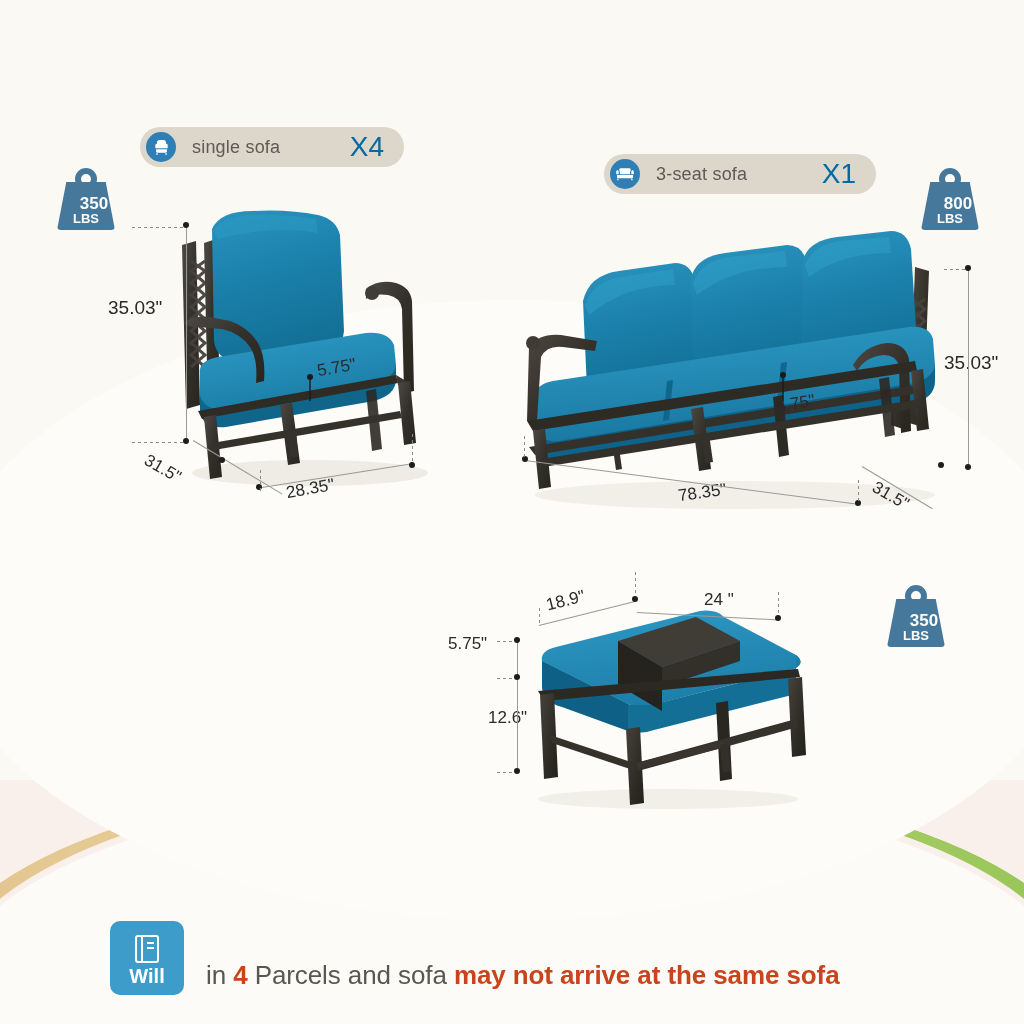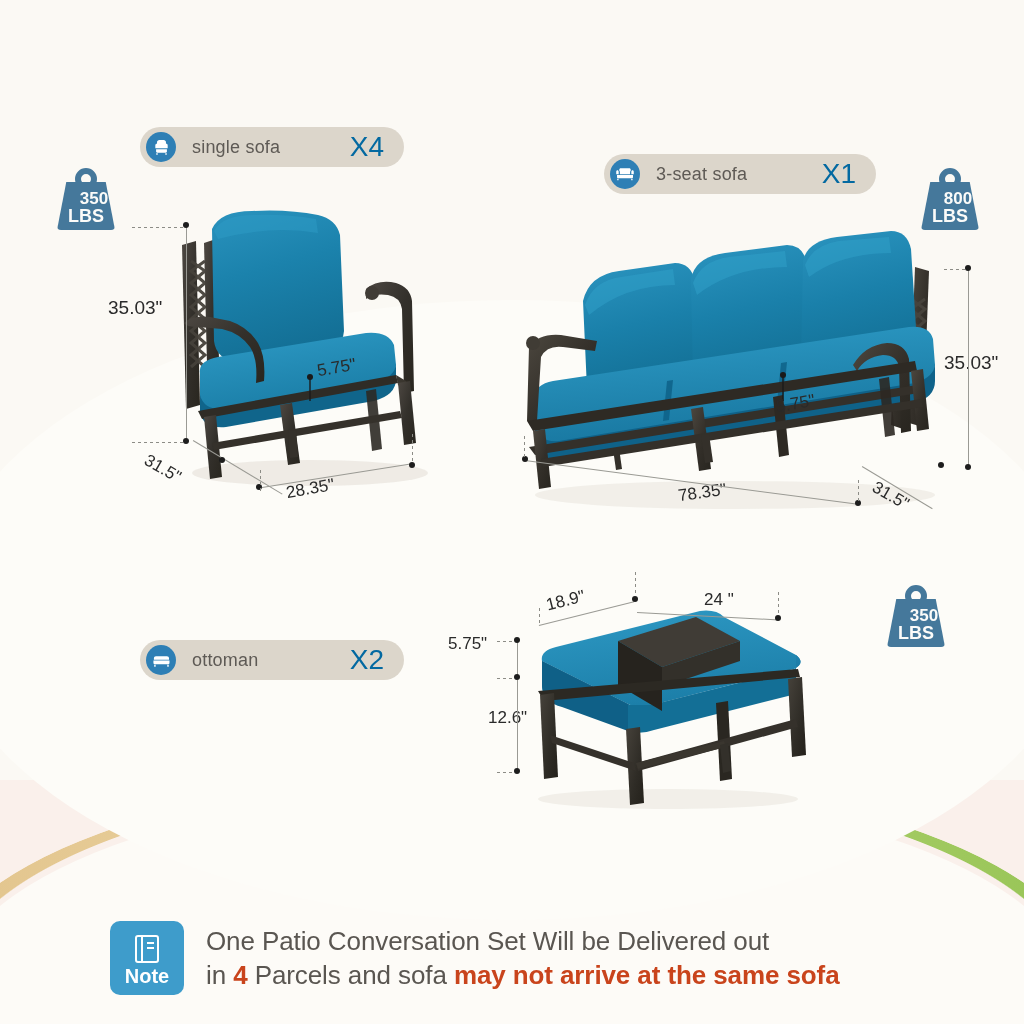--- a/index.html
+++ b/index.html
@@ -120,21 +120,21 @@
     position:absolute; bottom:0; left:0; width:58px; height:48px;
     background:#45789B;
     clip-path: polygon(16% 0%, 84% 0%, 100% 100%, 0% 100%);
     border-radius:4px;
   }
   .weight .txt{
     position:relative; z-index:2; text-align:center;
     line-height:0.96; padding-bottom:5px;
   }
   .weight .num{ display:block; font-size:17px; font-weight:bold;margin-left:16px; }
-  .weight .unit{ display:block; font-size:18px; font-weight:bold; }
+  .weight .unit{ display:block; font-size:13px; font-weight:bold; }
 
   #w-single { left:57px;  top:168px; }
   #w-3seat  { left:921px; top:168px; }
   #w-ottoman{ left:887px; top:585px; }
 
   
   .prod{ position:absolute; }
 
   
   #chair{ left:160px; top:205px; width:290px; height:285px; }
@@ -205,29 +205,20 @@
   <div class="pill" id="pill-3seat">
     <span class="pill-icon">
       <svg width="20" height="15" viewBox="0 0 26 18">
         <path fill="#fff" d="M1.6 5.5c0-1.2.7-1.9 1.6-1.9s1.6.7 1.6 1.9v3.2H1.6V5.5zm19.6 0c0-1.2.7-1.9 1.6-1.9s1.6.7 1.6 1.9v3.2h-3.2V5.5zM5.6 2.6C5.6 1.5 6.4.8 7.4.8h11.2c1 0 1.8.7 1.8 1.8v1.6c-.5.4-.8 1-.8 1.8v2.7H6.4V6c0-.8-.3-1.4-.8-1.8V2.6zM2.6 9.6h20.8v3c0 .7-.5 1.2-1.2 1.2H3.8c-.7 0-1.2-.5-1.2-1.2v-3zm.3 4.9h1.7v2.1H2.9v-2.1zm18.2 0h1.7v2.1h-1.7v-2.1zM7.6 3.4h3.1v4.6H7.6V3.4zm4.1 0h3.1v4.6h-3.1V3.4zm4.1 0h3.1v4.6h-3.1V3.4z"></path>
       </svg>
     </span>
     <span class="pill-text">3-seat sofa</span>
     <span class="pill-qty">X1</span>
   </div>
 
-  <div class="pill" id="pill-ottoman">
-    <span class="pill-icon">
-      <svg width="19" height="15" viewBox="0 0 24 18">
-        <path fill="#fff" d="M2.4 6.3c0-1.6 1.1-2.7 2.6-2.7h13.9c1.5 0 2.6 1.1 2.6 2.7v1.6H2.4V6.3zM1.8 8.9h20.3v3.4c0 .8-.6 1.4-1.4 1.4H3.2c-.8 0-1.4-.6-1.4-1.4V8.9zm1 5.5h1.8v2.4H2.8v-2.4zm16.5 0h1.8v2.4h-1.8v-2.4z"></path>
-      </svg>
-    </span>
-    <span class="pill-text">ottoman</span>
-    <span class="pill-qty">X2</span>
-  </div>
 
   <div class="weight" id="w-single">
     <div class="hook"></div>
     <div class="body"></div>
     <div class="txt">
       <span class="num">350</span>
       <span class="unit">LBS</span>
     </div>
   </div>
 
@@ -478,21 +469,21 @@
   <div class="dash" style="left:497px; top:772px; width:18px;"></div>
 
   <div class="notebar">
     <div class="note-badge">
       <svg class="bk" viewBox="0 0 26 30">
         <rect x="2" y="2" width="22" height="26" rx="2" fill="none" stroke="#fff" stroke-width="2"></rect>
         <line x1="8" y1="2" x2="8" y2="28" stroke="#fff" stroke-width="2"></line>
         <line x1="13" y1="9" x2="20" y2="9" stroke="#fff" stroke-width="2"></line>
         <line x1="13" y1="14" x2="20" y2="14" stroke="#fff" stroke-width="2"></line>
       </svg>
-      <span class="lbl">Note</span>
+      <span class="lbl">Will</span>
     </div>
     <div class="note-text">
-      <span>One Patio Conversation Set Will be Delivered out</span><br>
+      <br>
       <span>in </span><span class="n4">4</span><span> Parcels and sofa </span><b>may not arrive at the same sofa</b>
     </div>
   </div>
 
 </div>
 
 </body></html>

